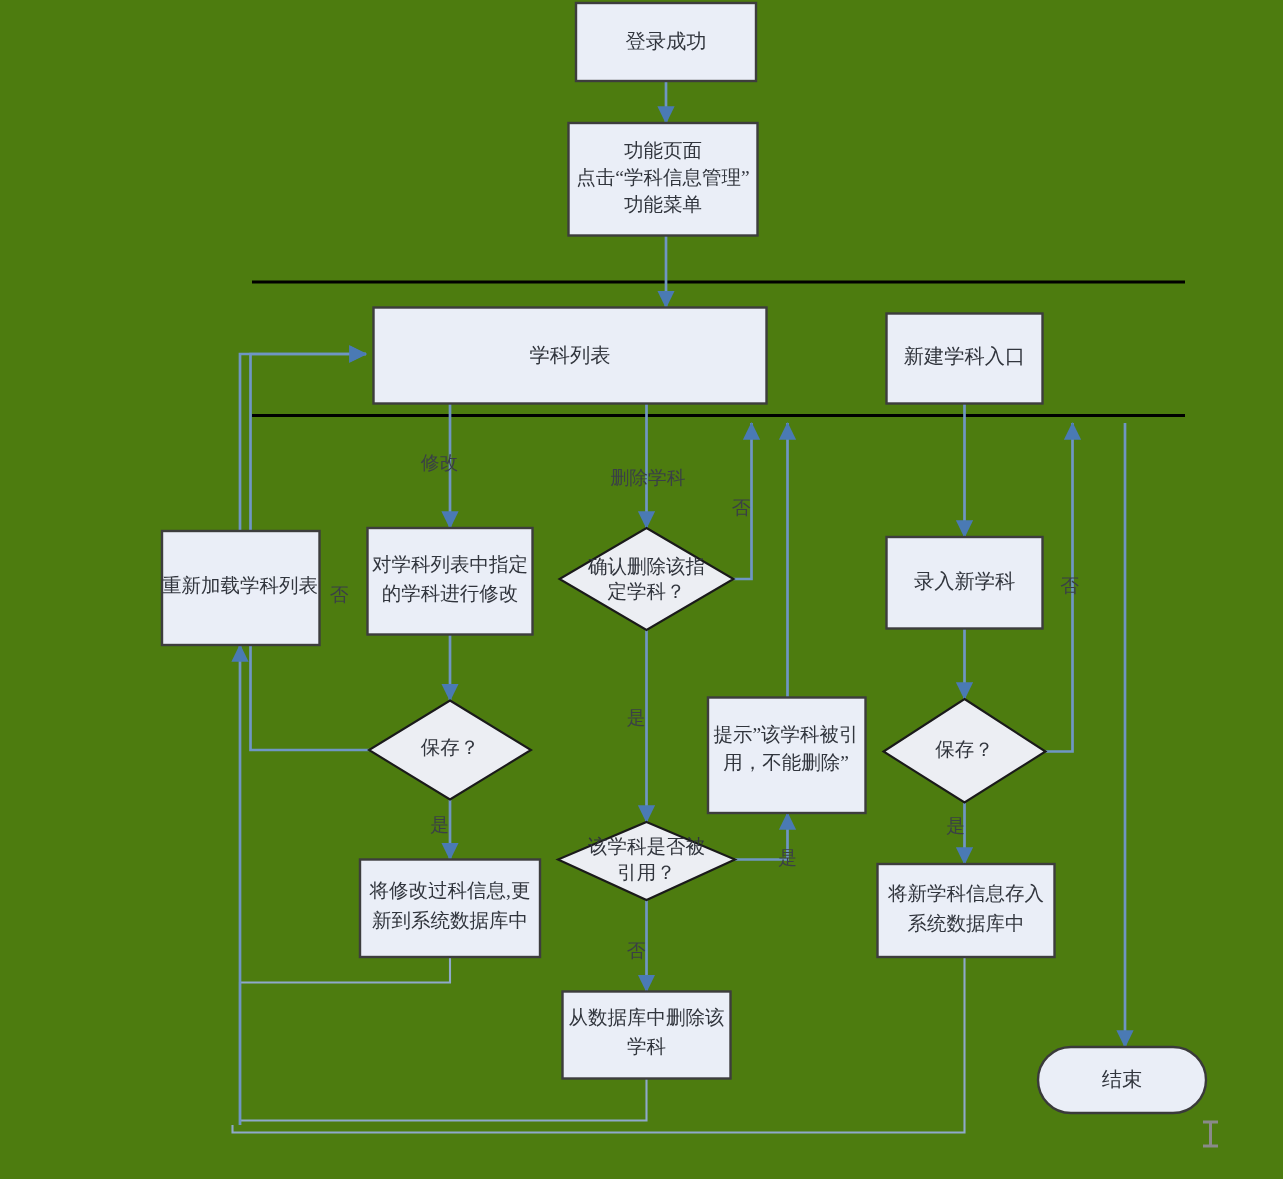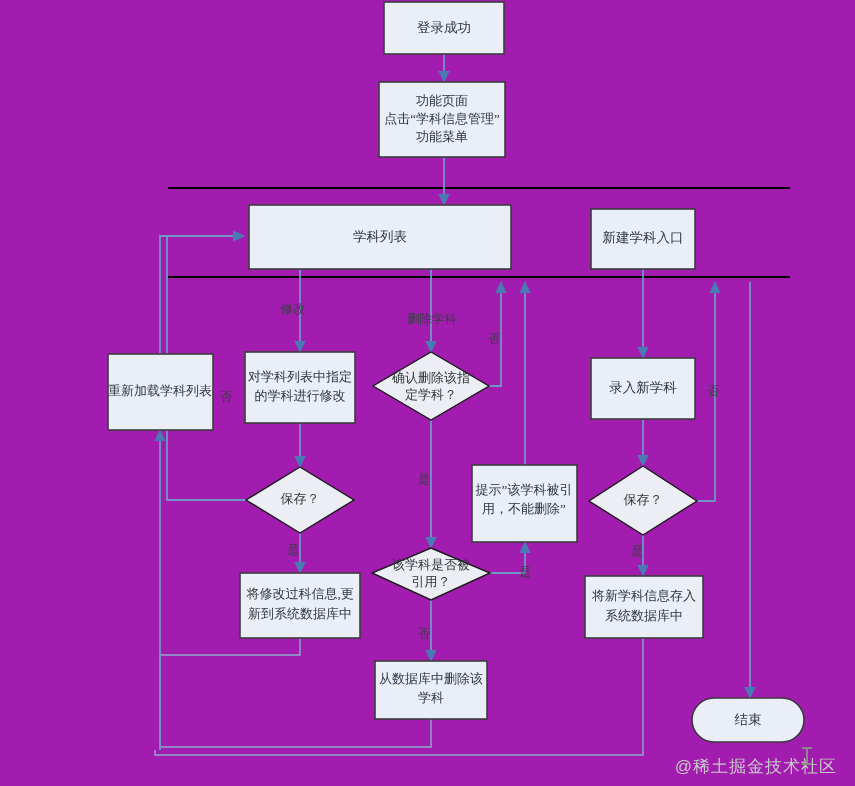--- a/index.html
+++ b/index.html
@@ -7,21 +7,21 @@
     padding: 0;
     background: #ffffff;
   }
   body {
     font-family: "Liberation Serif", "DejaVu Serif", serif;
   }
   #canvas-wrap {
     position: relative;
     width: 855px;
     height: 786px;
-    background: #a21caf;
+    background: #4d7c0f;
     overflow: hidden;
   }
   svg#flow {
     position: absolute;
     left: 0;
     top: 0;
     width: 855px;
     height: 786px;
   }
   .node-shape {
@@ -263,16 +263,15 @@
     <text class="edge-label" x="494" y="340">否</text>
     <text class="edge-label" x="226" y="398">否</text>
     <text class="edge-label" x="713" y="392">否</text>
     <text class="edge-label" x="424" y="480">是</text>
     <text class="edge-label" x="525" y="573">是</text>
     <text class="edge-label" x="293" y="551">是</text>
     <text class="edge-label" x="637" y="552">是</text>
     <text class="edge-label" x="424" y="635">否</text>
   </svg>
 
-  <div class="watermark">@稀土掘金技术社区</div>
   <div class="cursor-mark"></div>
 
 </div>
 
 </body></html>

